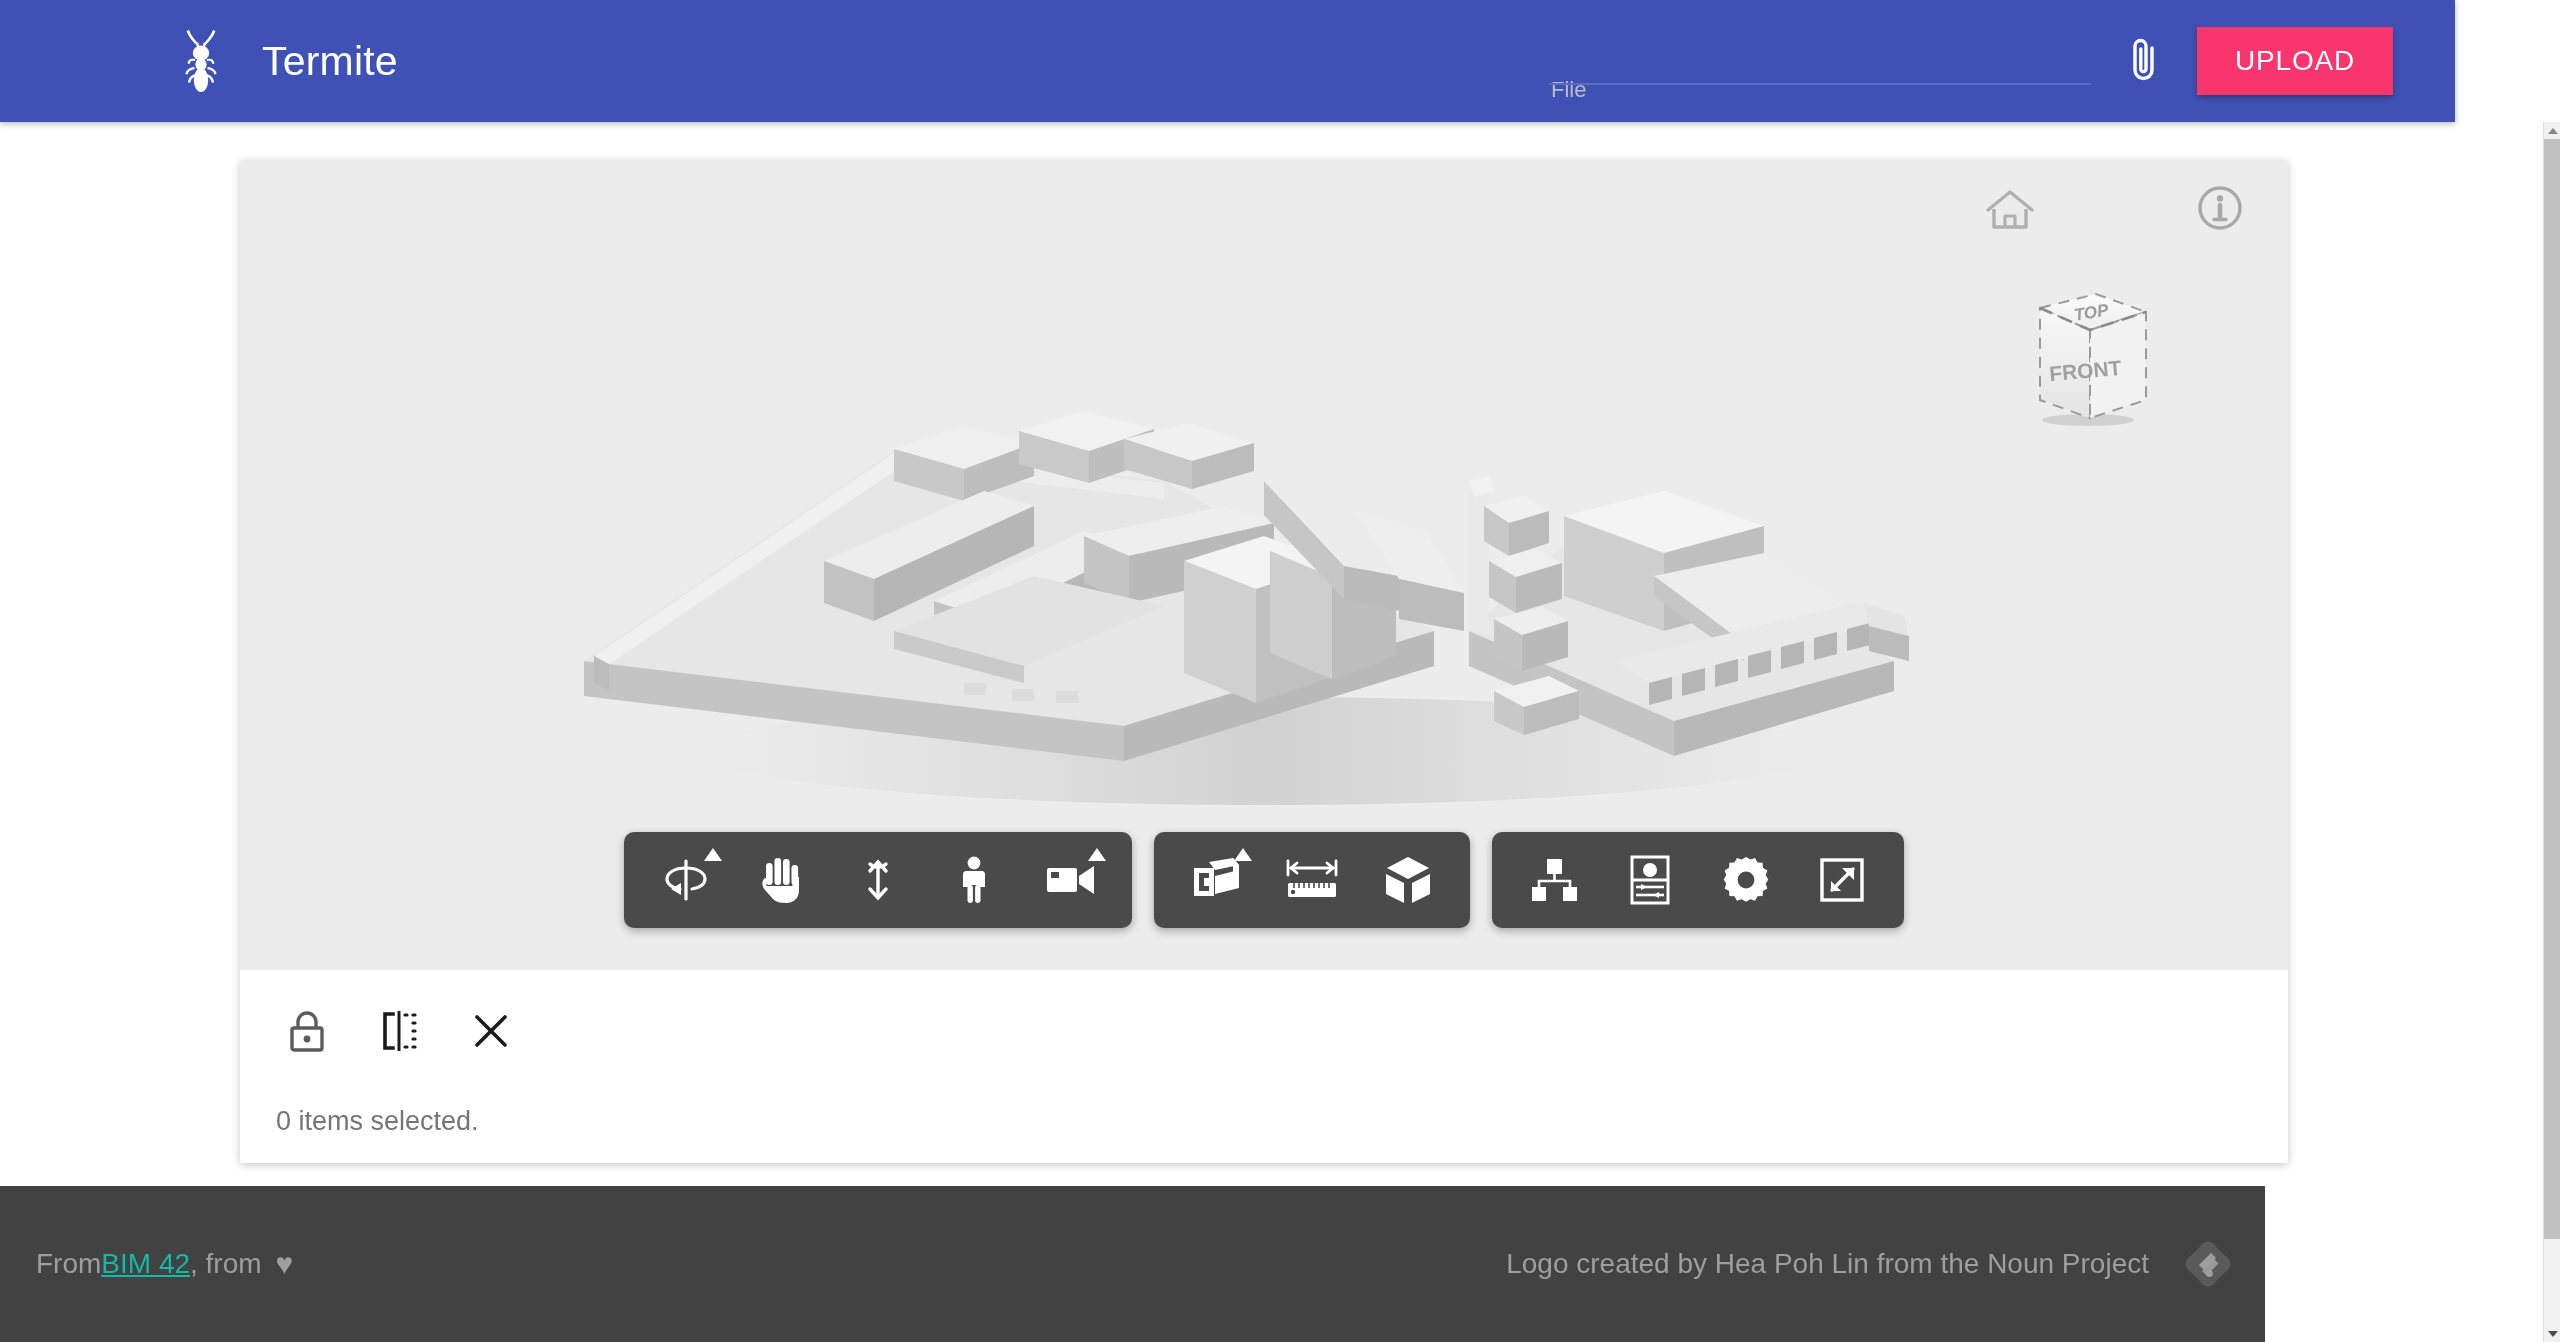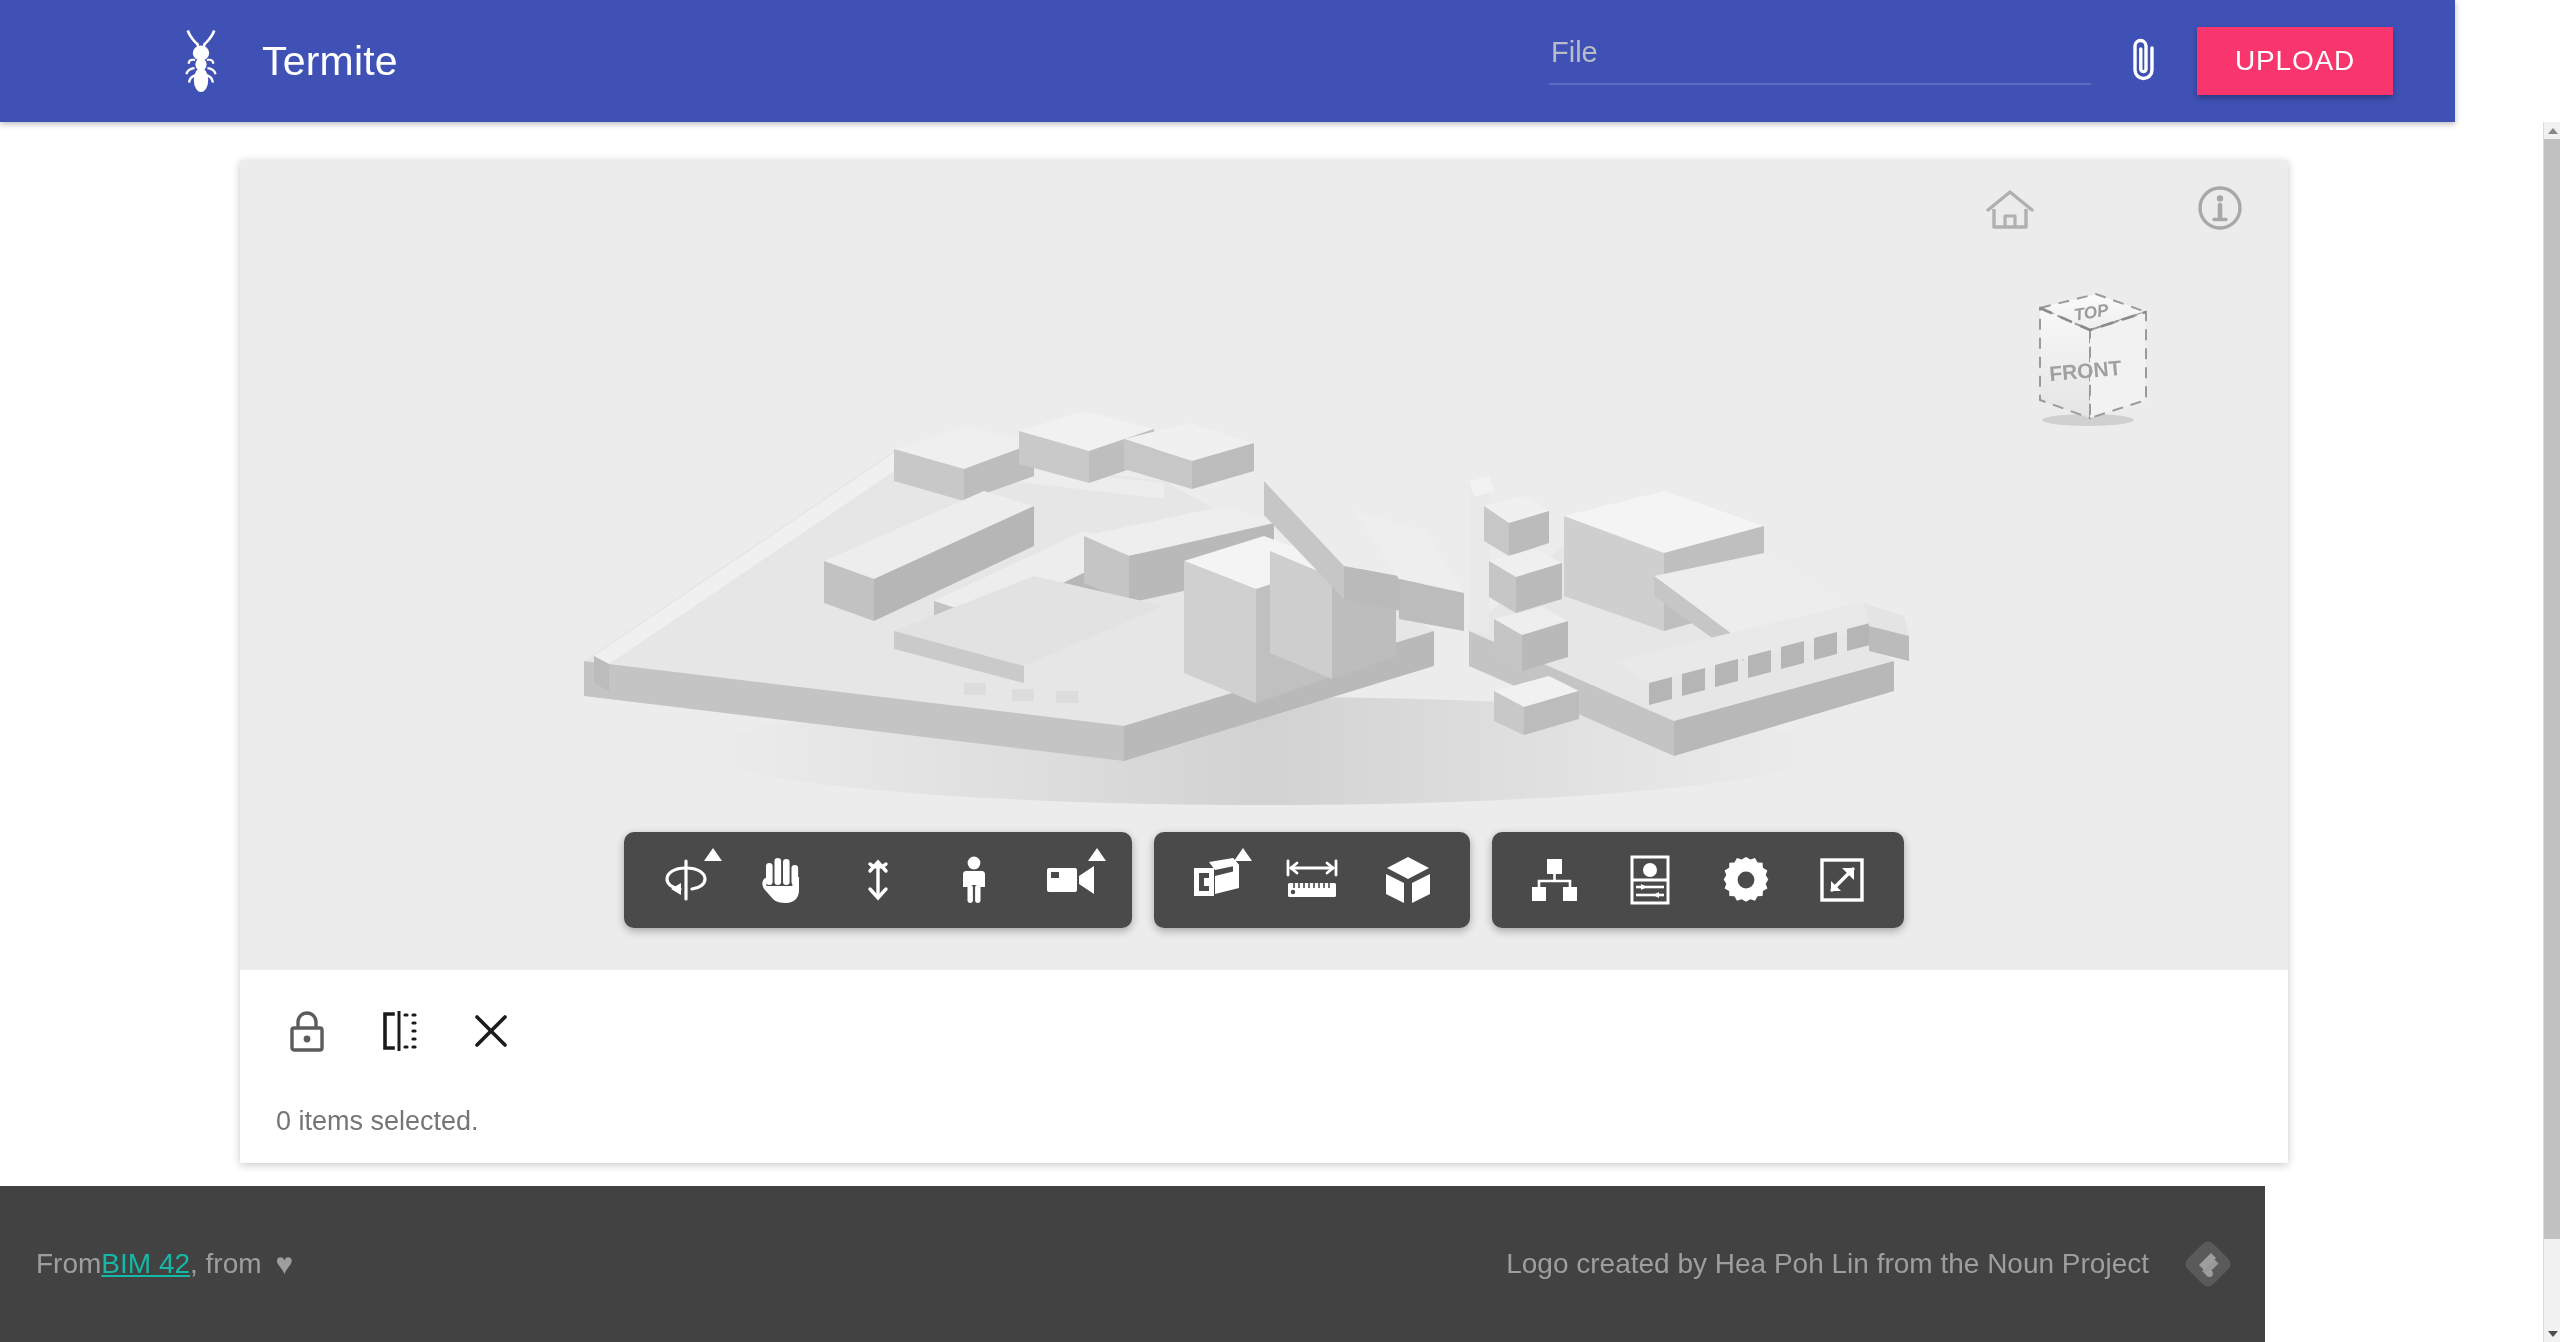--- a/index.html
+++ b/index.html
@@ -29,23 +29,24 @@
   .header-right {
     margin-left:auto; display:flex; align-items:center;
     margin-right:62px; height:100%;
   }
   .file-field {
     position:relative; width:542px; height:64px;
     margin-right:22px;
   }
   .file-input {
     width:100%; height:54px; background:transparent; border:none;
-    outline:none; color:#fde047; font-size:29px;
+    outline:none; color:#fde047; font-size:22px;
     font-family:"Liberation Sans", sans-serif;
     padding:0 2px 8px 2px;
+    margin-top:38px;
   }
   .file-input::placeholder { color:#b9bcc9; opacity:1; }
   .file-underline {
     position:absolute; left:0; bottom:8px; width:100%; height:2px;
     background:#5d6cc0;
   }
   .clip-btn {
     width:62px; height:62px; display:flex; align-items:center;
     justify-content:center; background:transparent; border:none;
     cursor:pointer; margin-right:22px;

